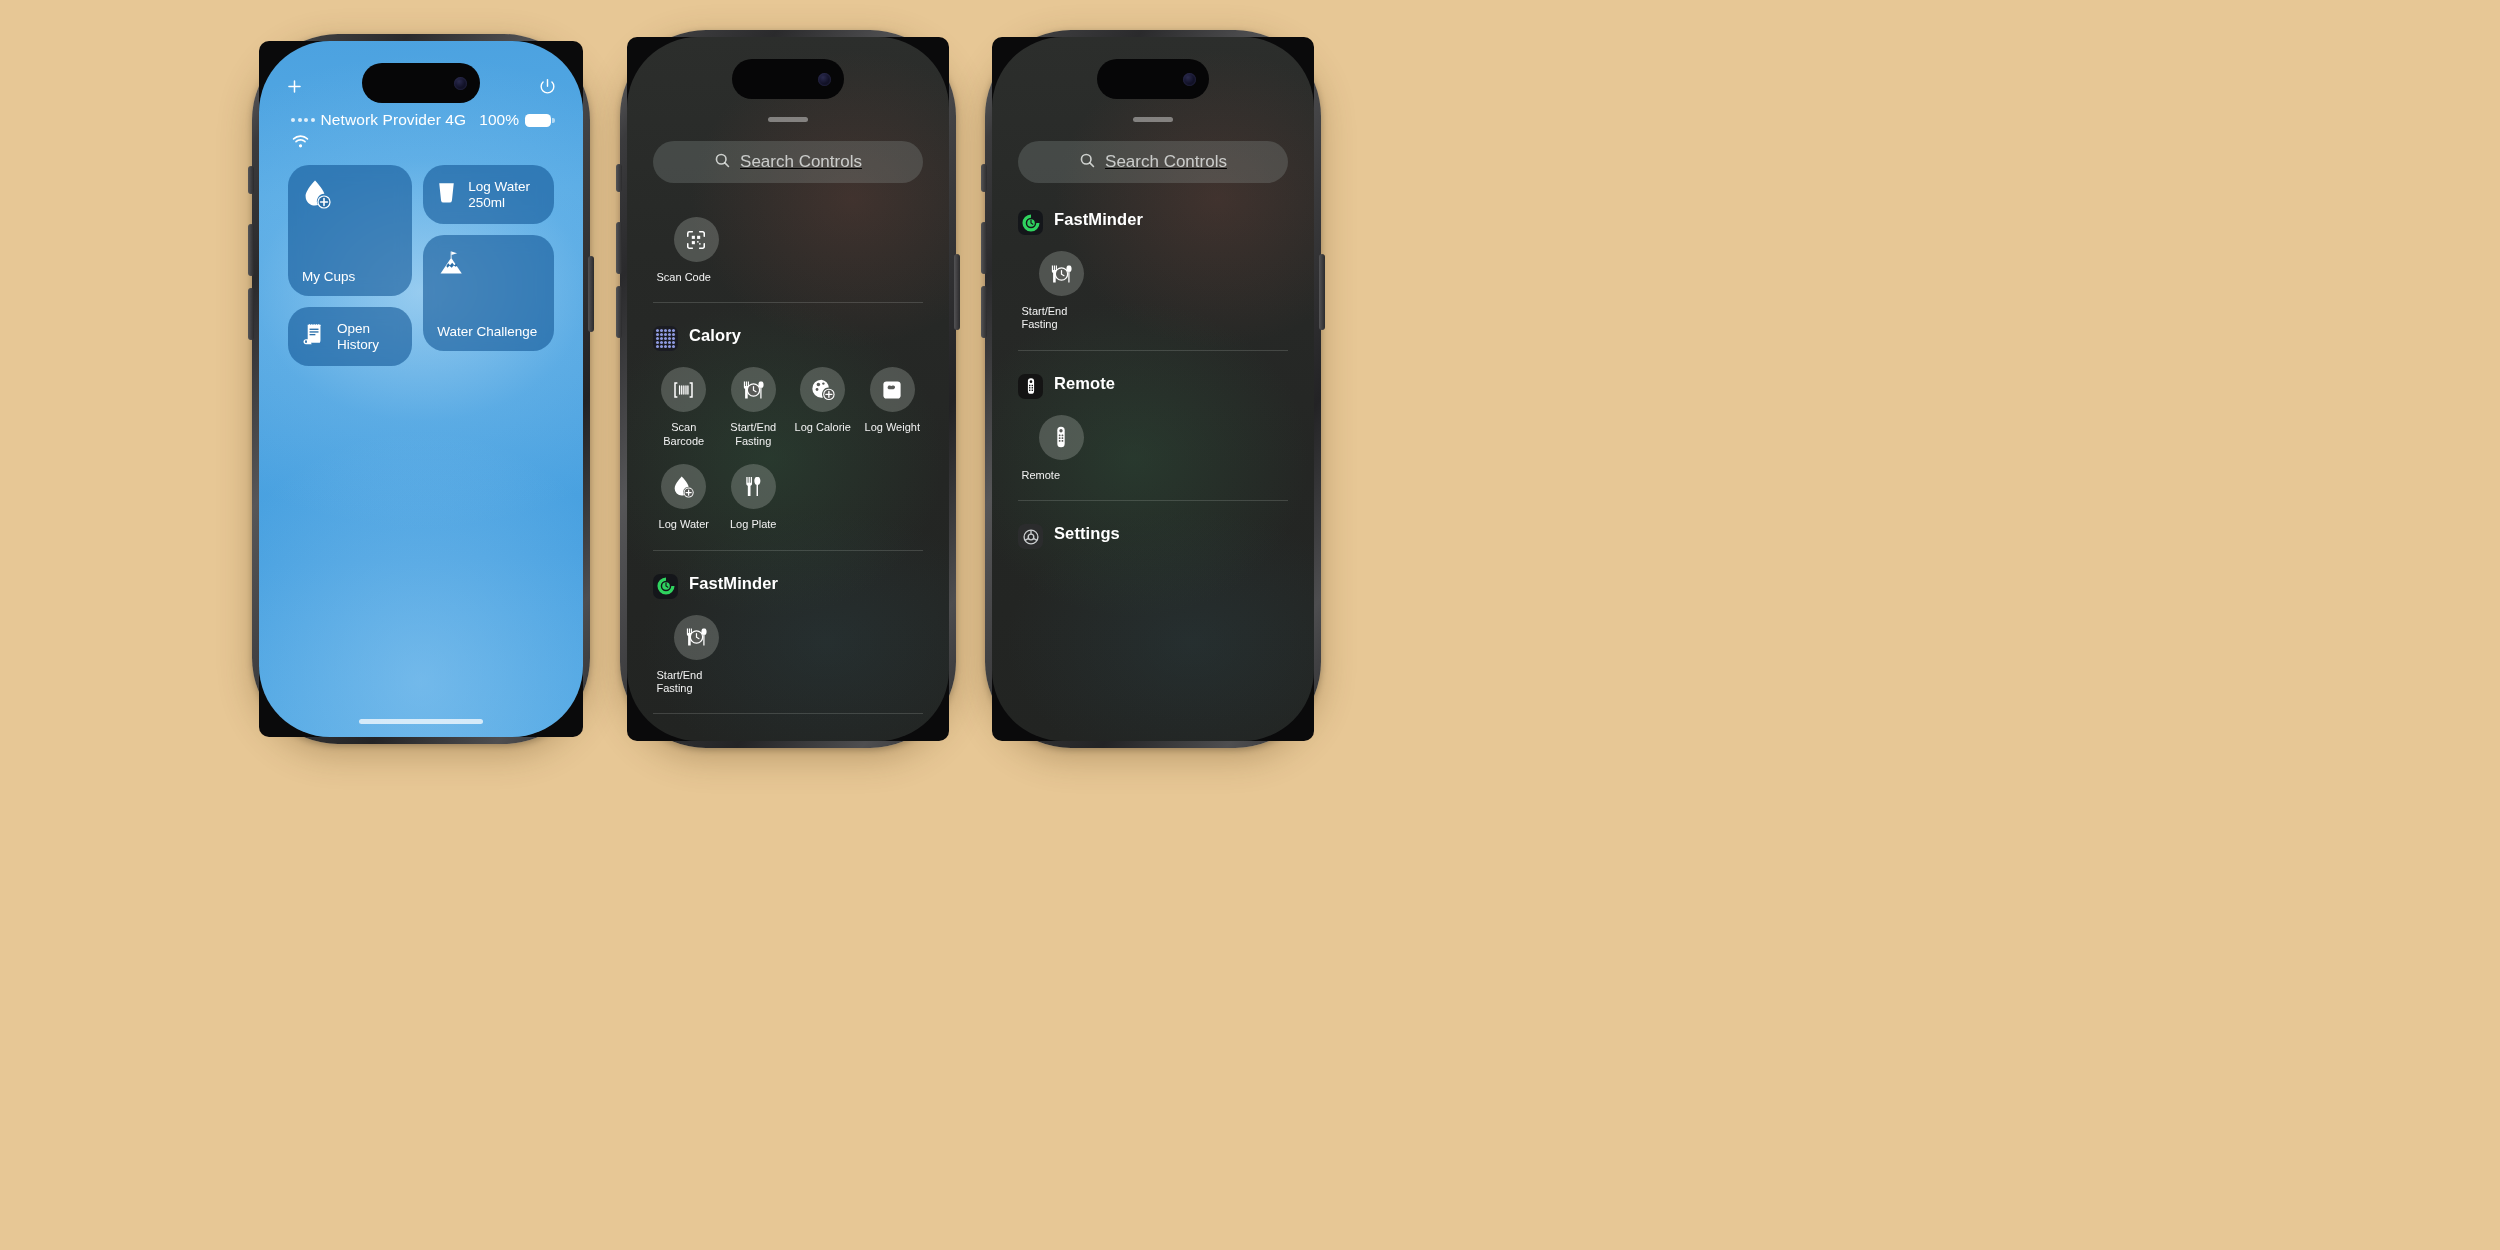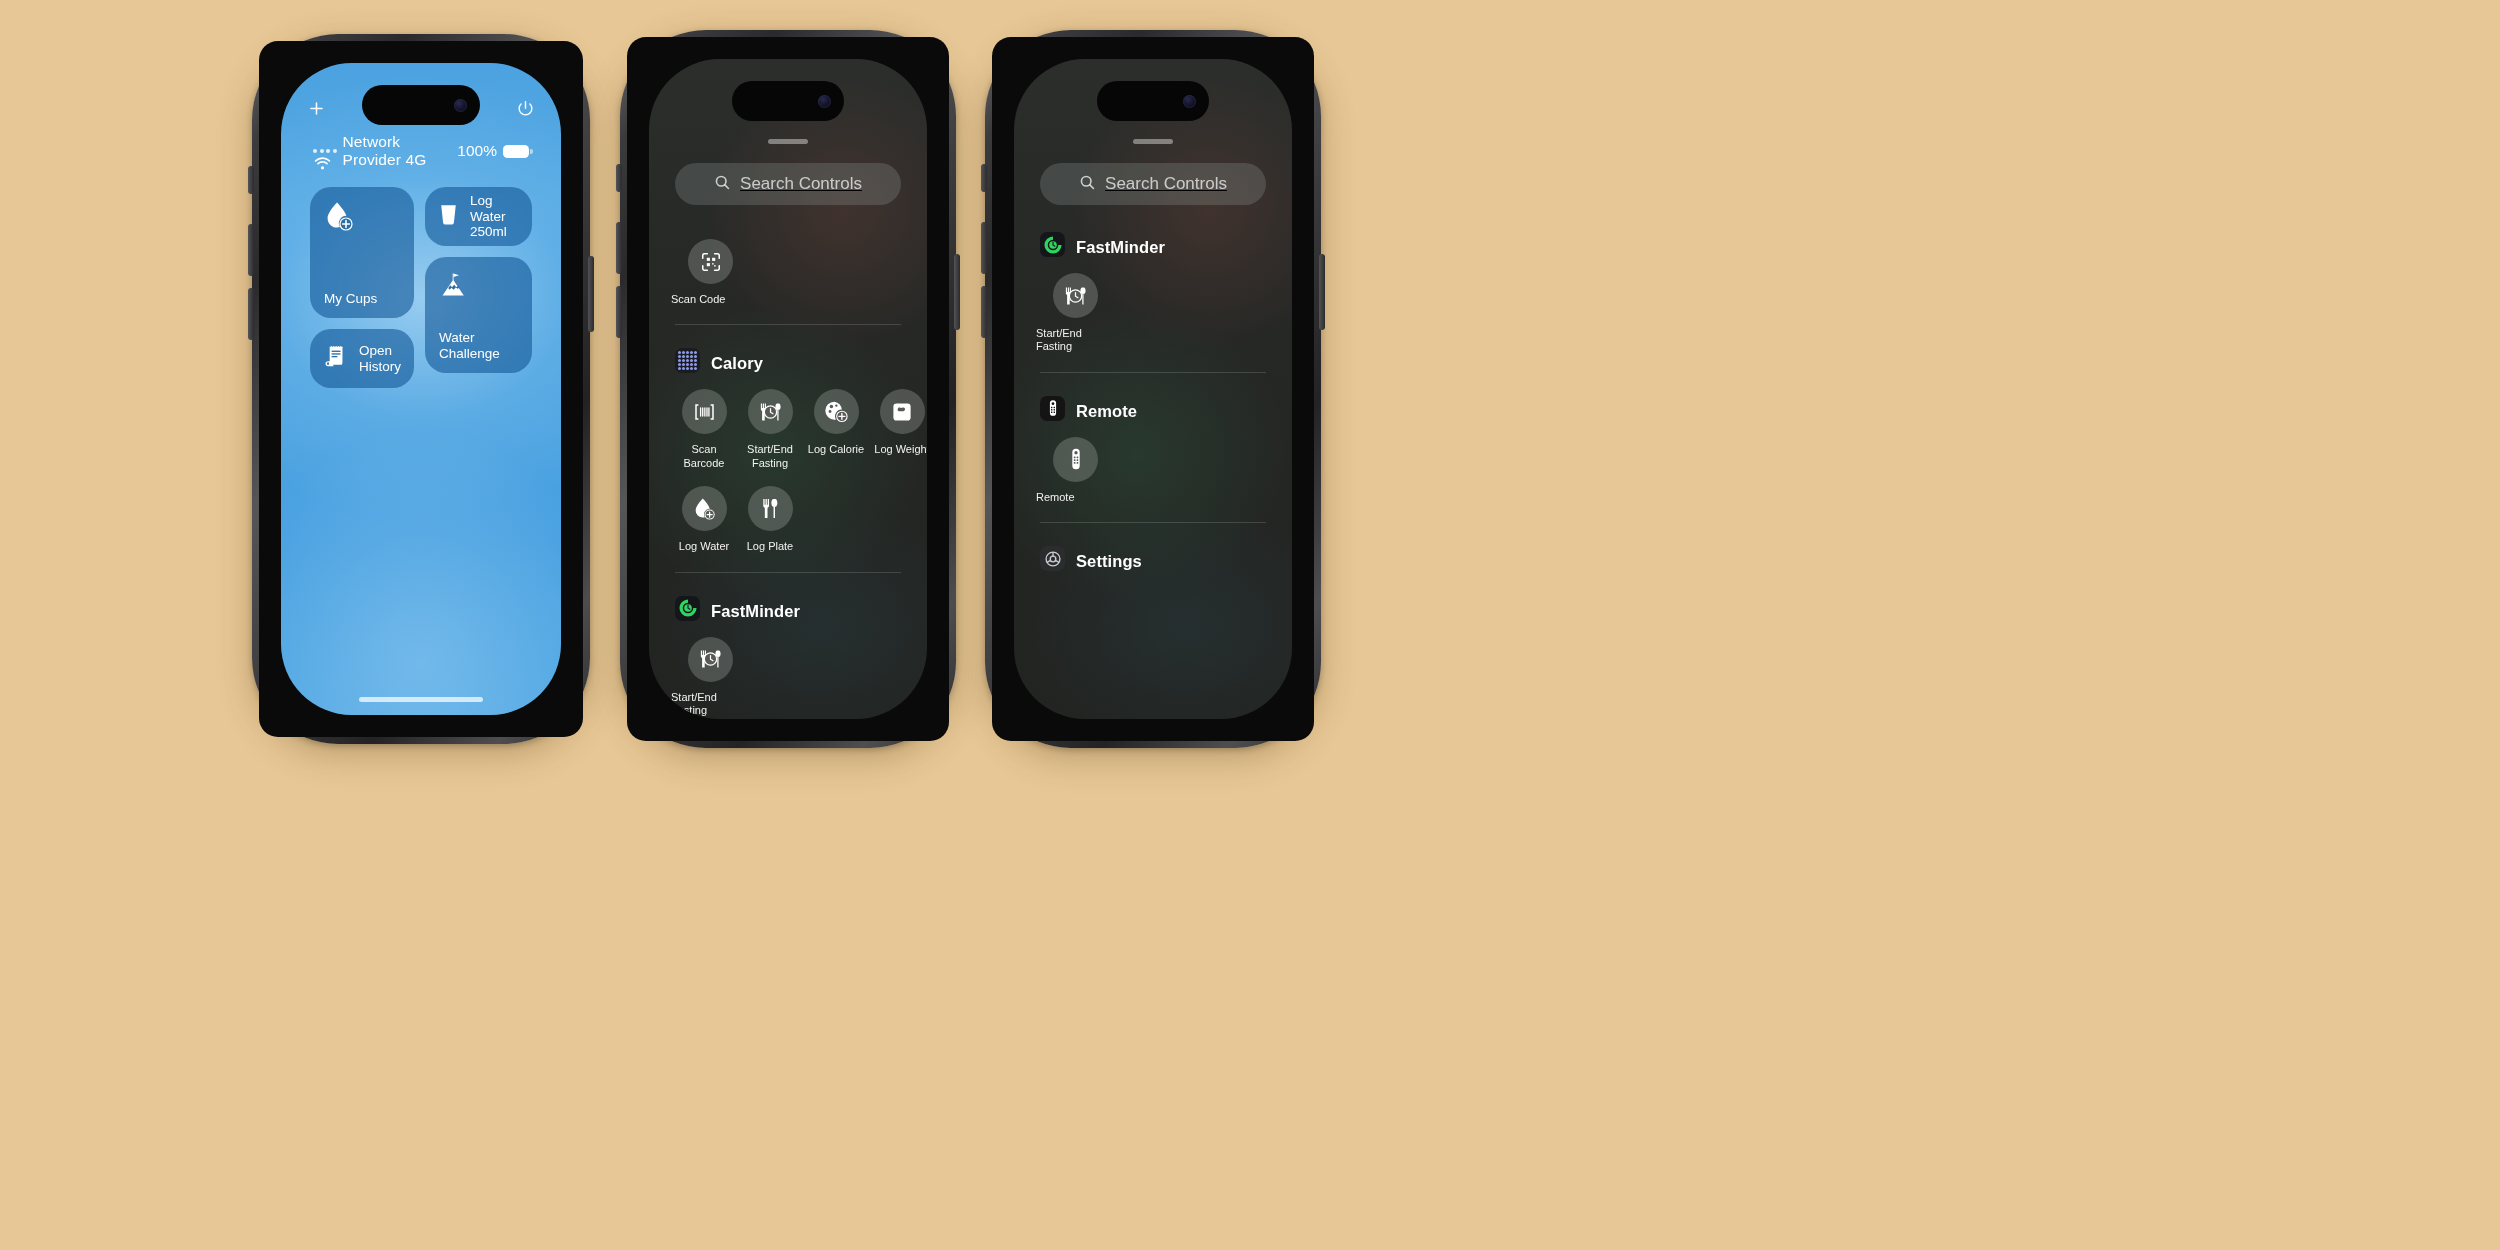--- a/index.html
+++ b/index.html
@@ -16,23 +16,23 @@
   
   .phone {
     position: absolute;
     border-radius: 86px;
     background: linear-gradient(122deg,#6d6d6f 0%,#3b3b3d 9%,#2a2a2c 20%,#565658 38%,#3a3a3c 55%,#232325 72%,#4e4e50 88%,#2d2d2f 100%);
     padding: 7px;
     box-shadow: 0 10px 34px rgba(90,60,20,.30), 0 2px 6px rgba(0,0,0,.25);
   }
   .phone-inner {
     width: 100%; height: 100%;
-    border-radius: 19px;
+    border-radius: 10px;
     background: #0a0a0b;
-    padding: 22px;
+    padding: 0;
   }
   .screen {
     position: relative;
     width: 100%; height: 100%;
     border-radius: 71px;
     overflow: hidden;
   }
 
   
   .btn-hw { position: absolute; background: linear-gradient(90deg,#545456,#2b2b2d); border-radius: 3px; }
@@ -145,21 +145,21 @@
   }
   .search-ph { color: rgba(237,240,238,.78); font-size: 17px; }
 
   .cc-scroll {
     position: absolute; top: 152px; left: 0; right: 0; bottom: 0;
     padding: 0 22px;
     overflow: hidden;
     z-index: 20;
   }
   .cc-sect { padding-top: 14px; }
-  .sect-hdr { display: flex; align-items: flex-end; gap: 11px; padding: 9px 4px 0 4px; }
+  .sect-hdr { display: flex; align-items: flex-start; gap: 11px; padding: 9px 4px 0 4px; }
   .app-ico {
     width: 25px; height: 25px; border-radius: 7px; flex: 0 0 auto;
     display: flex; align-items: center; justify-content: center; overflow: hidden;
   }
   .sect-name { color: #fff; font-size: 16.5px; font-weight: 600; letter-spacing: .1px; }
   .ctl-grid { display: grid; grid-template-columns: repeat(4, 1fr); gap: 0; margin-top: 16px; }
   .ctl-grid.rows2 { row-gap: 16px; }
   .ctl {
     display: flex; flex-direction: column; align-items: center; gap: 9px;
   }

